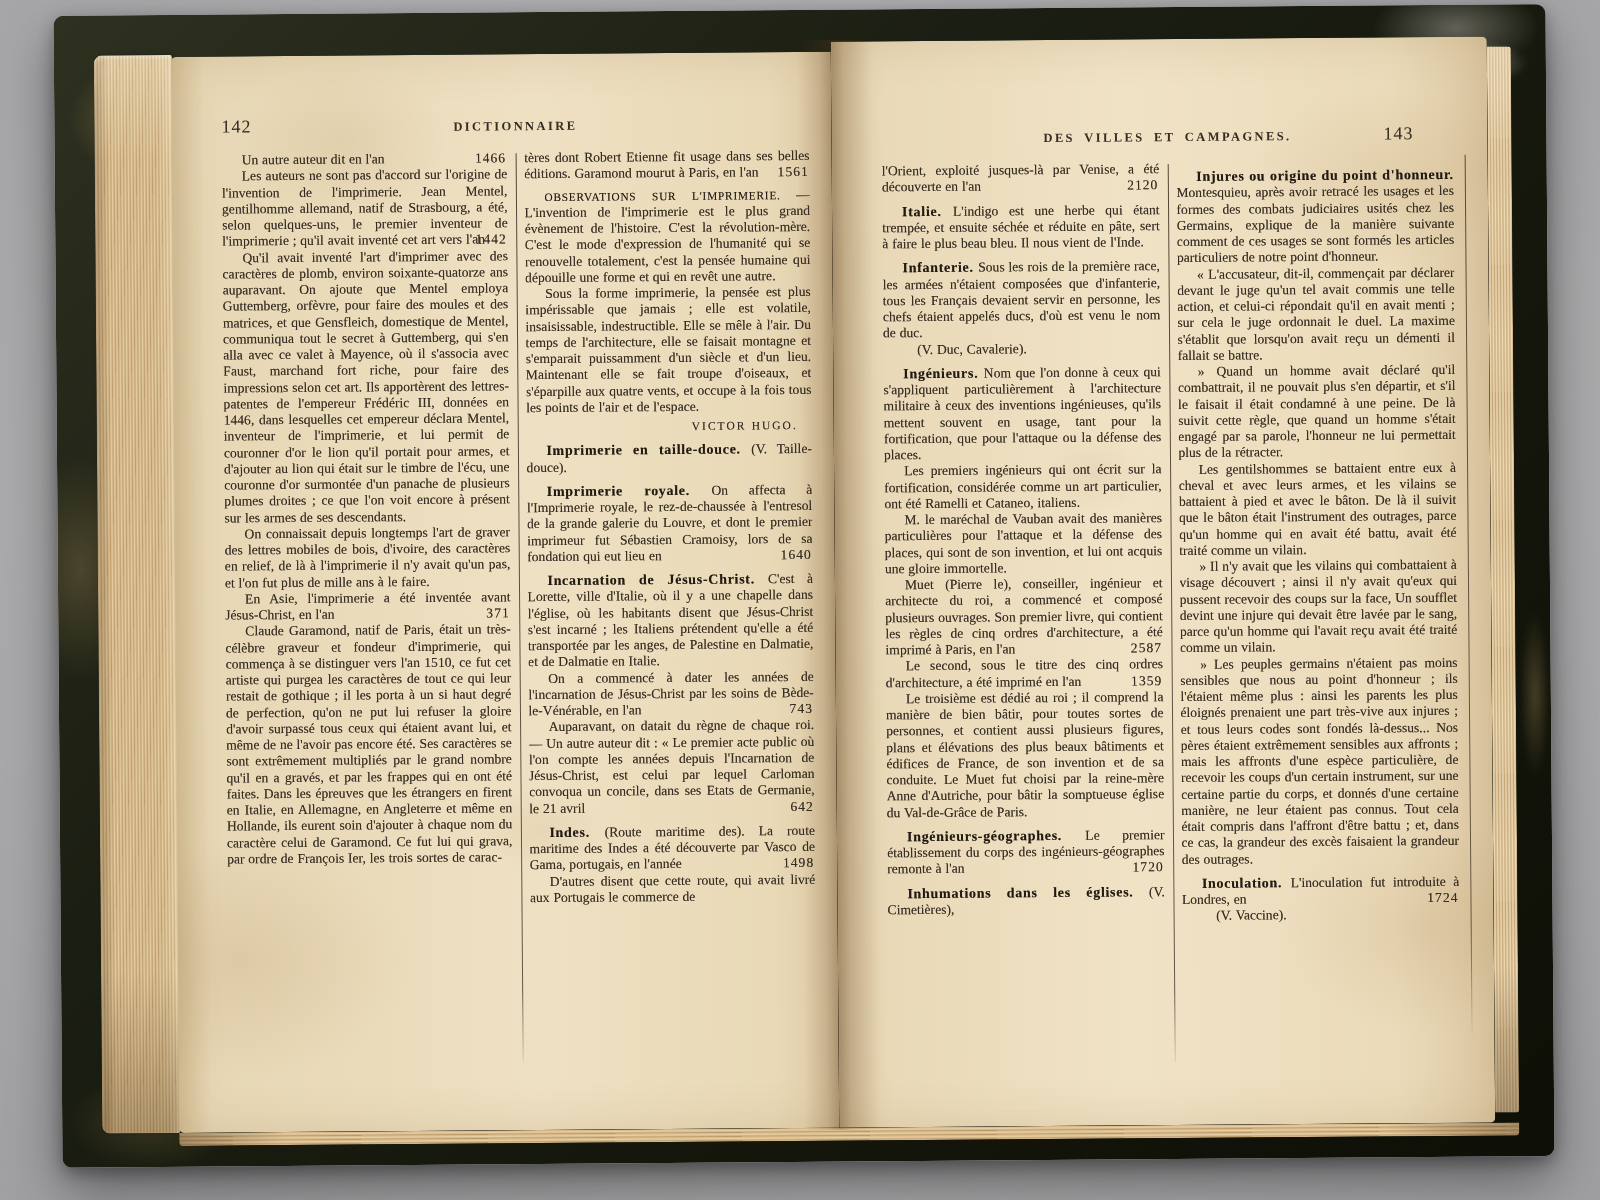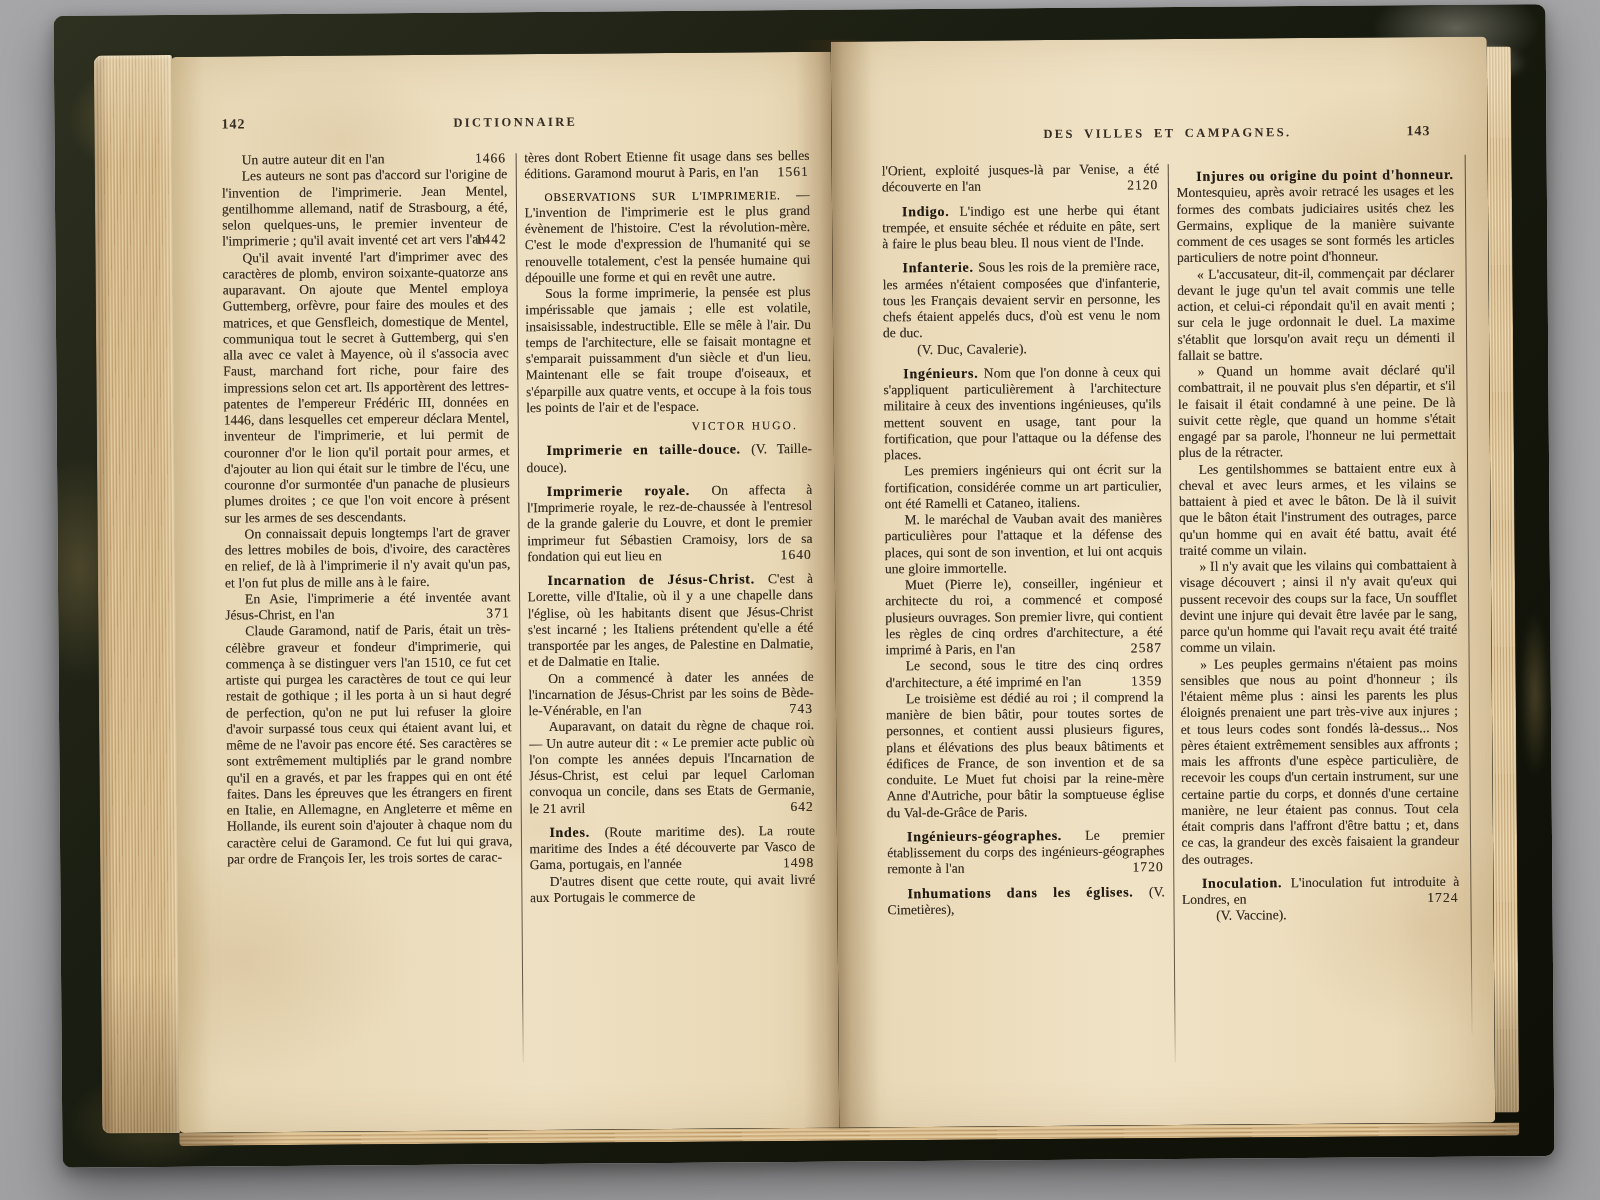--- a/index.html
+++ b/index.html
@@ -92,22 +92,22 @@
     filter:blur(2px);
   }
 
   
   .page-head{
     position:absolute;display:flex;align-items:baseline;
     color:var(--ink,#352c23);
   }
   .page-left .page-head{left:50px;top:60px;width:588px;}
   .page-right .page-head{left:50px;top:86px;width:572px;}
-  .folio{font-size:14px;font-weight:bold;letter-spacing:1px;width:70px;}
-  .page-right .folio{text-align:center;}
+  .folio{font-size:18px;font-weight:normal;letter-spacing:1px;width:70px;}
+  .page-right .folio{text-align:left;}
   .running{flex:1;text-align:center;font-size:12.5px;font-weight:bold;letter-spacing:2.4px;word-spacing:4px;}
   .head-spacer{width:70px;}
 
   .text-block{position:absolute;overflow:hidden;}
   .page-left .text-block{left:50px;top:96px;width:588px;height:916px;}
   .page-right .text-block{left:50px;top:122px;width:572px;height:905px;}
 
   .cols{display:grid;grid-template-columns:1fr 1fr;column-gap:17px;position:relative;height:100%;}
   .cols::before{
     content:"";position:absolute;left:50%;top:3px;bottom:4px;width:1px;
@@ -184,21 +184,21 @@
     <div class="page page-right">
       <div class="page-head">
         <span class="head-spacer"></span>
         <span class="running">DES VILLES ET CAMPAGNES.</span>
         <span class="folio">143</span>
       </div>
       <div class="text-block">
         <div class="cols">
           <div class="col">
               <div class="para py pn">l'Orient, exploité jusques-là par Venise, a été découverte en l'an<span class="year">2120</span></div>
-              <div class="para entry"><span class="lead">Indigo. </span>L'indigo est une herbe qui étant trempée, et ensuite séchée et réduite en pâte, sert à faire le plus beau bleu. Il nous vient de l'Inde.</div>
+              <div class="para entry"><span class="lead">Italie. </span>L'indigo est une herbe qui étant trempée, et ensuite séchée et réduite en pâte, sert à faire le plus beau bleu. Il nous vient de l'Inde.</div>
               <div class="para entry"><span class="lead">Infanterie. </span>Sous les rois de la première race, les armées n'étaient composées que d'infanterie, tous les Français devaient servir en personne, les chefs étaient appelés ducs, d'où est venu le nom de duc.</div>
               <div class="para vref">(V. Duc, Cavalerie).</div>
               <div class="para entry"><span class="lead">Ingénieurs. </span>Nom que l'on donne à ceux qui s'appliquent particulièrement à l'architecture militaire à ceux des inventions ingénieuses, qu'ils mettent souvent en usage, tant pour la fortification, que pour l'attaque ou la défense des places.</div>
               <div class="para p">Les premiers ingénieurs qui ont écrit sur la fortification, considérée comme un art particulier, ont été Ramelli et Cataneo, italiens.</div>
               <div class="para p">M. le maréchal de Vauban avait des manières particulières pour l'attaque et la défense des places, qui sont de son invention, et lui ont acquis une gloire immortelle.</div>
               <div class="para py">Muet (Pierre le), conseiller, ingénieur et architecte du roi, a commencé et composé plusieurs ouvrages. Son premier livre, qui contient les règles de cinq ordres d'architecture, a été imprimé à Paris, en l'an<span class="year">2587</span></div>
               <div class="para py">Le second, sous le titre des cinq ordres d'architecture, a été imprimé en l'an<span class="year">1359</span></div>
               <div class="para p">Le troisième est dédié au roi ; il comprend la manière de bien bâtir, pour toutes sortes de personnes, et contient aussi plusieurs figures, plans et élévations des plus beaux bâtiments et édifices de France, de son invention et de sa conduite. Le Muet fut choisi par la reine-mère Anne d'Autriche, pour bâtir la somptueuse église du Val-de-Grâce de Paris.</div>
               <div class="para entry py"><span class="lead">Ingénieurs-géographes. </span>Le premier établissement du corps des ingénieurs-géographes remonte à l'an<span class="year">1720</span></div>
               <div class="para entry"><span class="lead">Inhumations dans les églises. </span>(V. Cimetières),</div>

